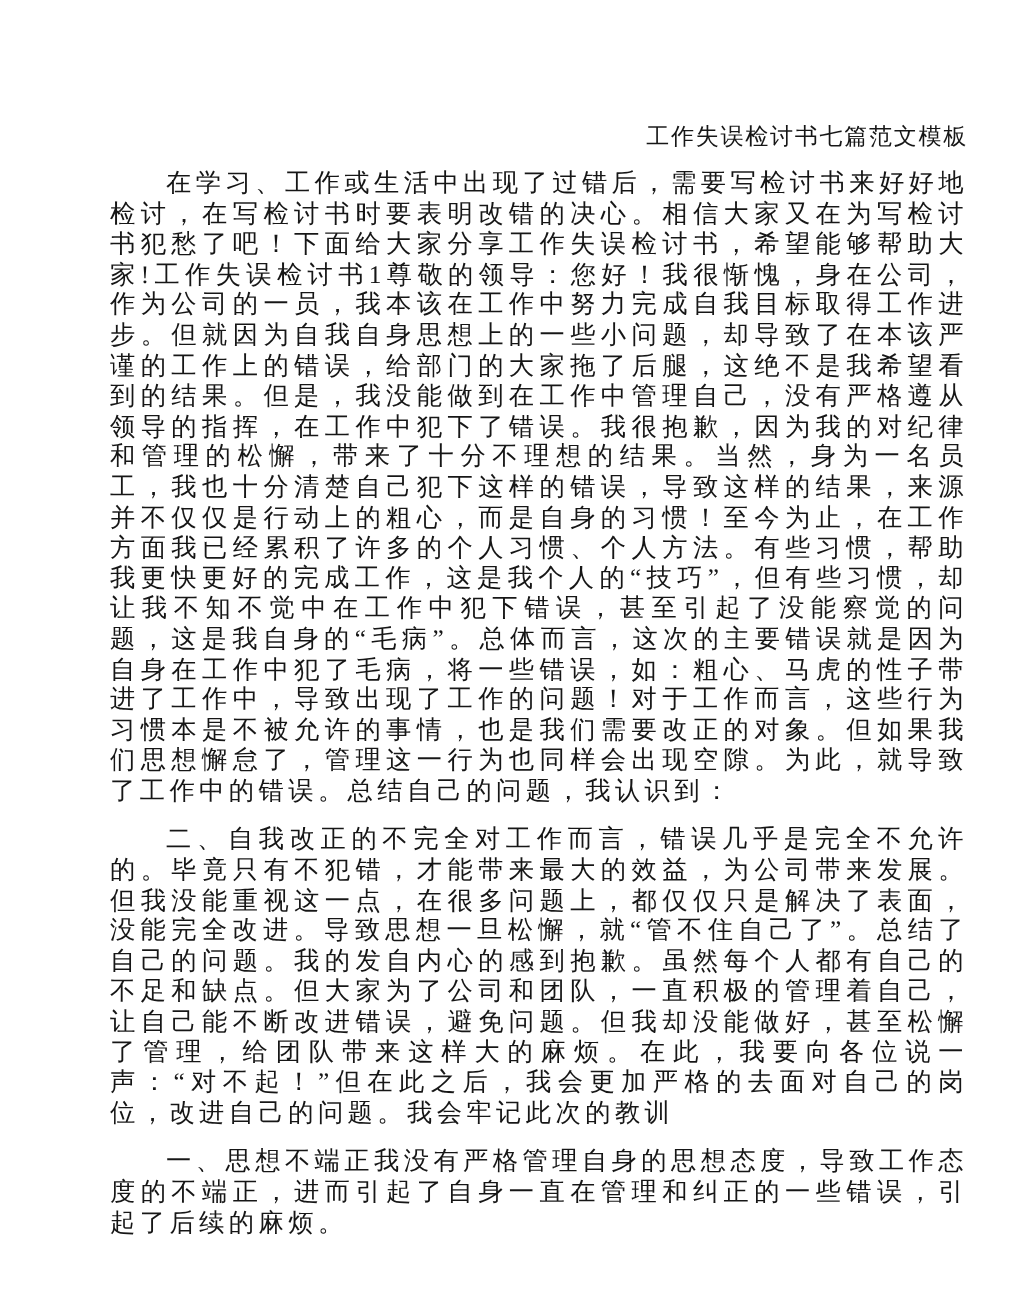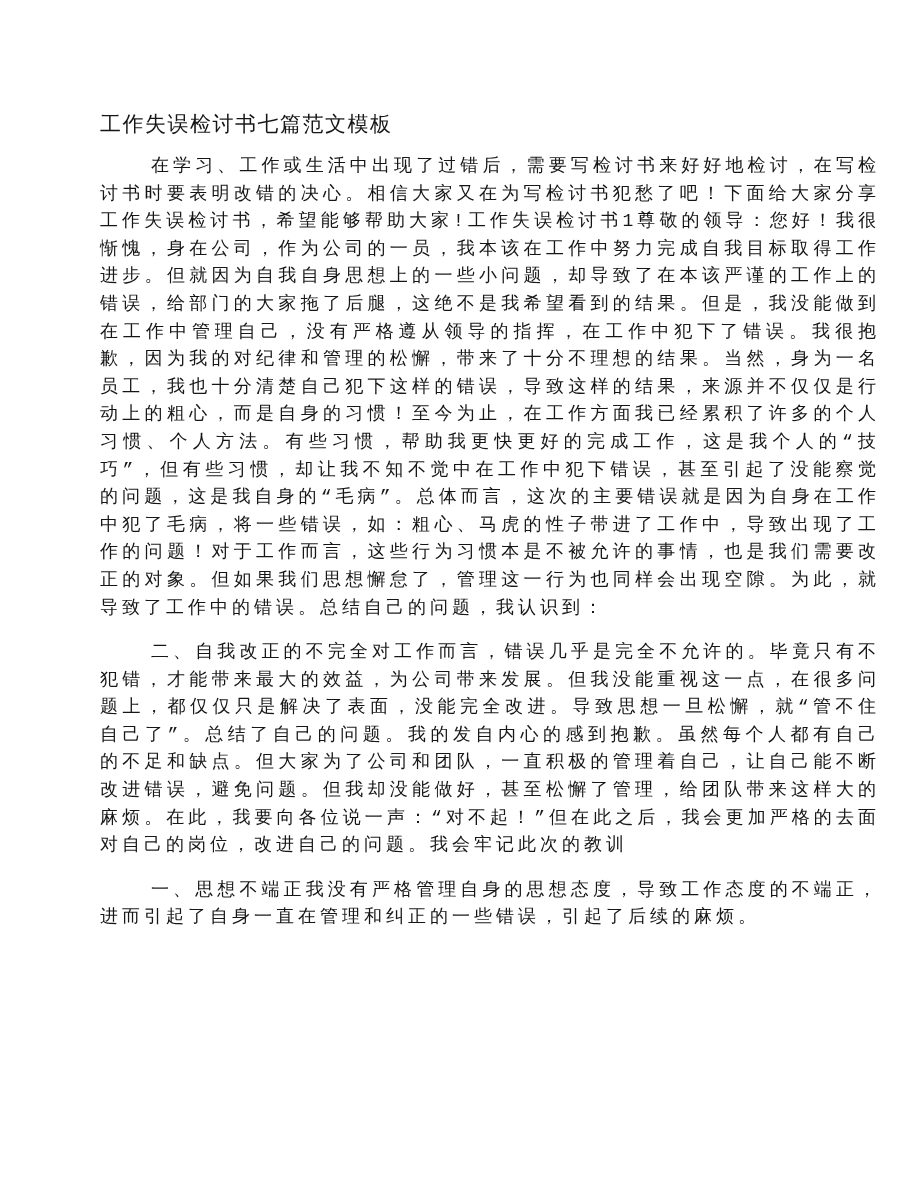--- a/index.html
+++ b/index.html
@@ -19,32 +19,31 @@
     height: 1191px;
     padding: 111px 40px 0 100px;
     background: #ffffff;
     color: #161616;
   }
   .doc-title {
     font-size: 21px;
     line-height: 27px;
     font-weight: normal;
     letter-spacing: 1.5px;
-    text-align: left;
+    text-align: right;
     margin: 0 0 15px 0;
   }
   .doc-paragraph {
-    font-size: 18px;
+    font-size: 23px;
     line-height: 27.6px;
     letter-spacing: 4px;
     text-align: justify;
     text-indent: 51px;
     margin: 0 0 17px 0;
     word-break: break-all;
-    font-family: Liberation Mono, monospace;
   }
 </style>
 </head>
 <body>
 
 <div class="page">
   <h1 class="doc-title">工作失误检讨书七篇范文模板</h1>
 
   <p class="doc-paragraph">在学习、工作或生活中出现了过错后，需要写检讨书来好好地检讨，在写检讨书时要表明改错的决心。相信大家又在为写检讨书犯愁了吧！下面给大家分享工作失误检讨书，希望能够帮助大家!工作失误检讨书1尊敬的领导：您好！我很惭愧，身在公司，作为公司的一员，我本该在工作中努力完成自我目标取得工作进步。但就因为自我自身思想上的一些小问题，却导致了在本该严谨的工作上的错误，给部门的大家拖了后腿，这绝不是我希望看到的结果。但是，我没能做到在工作中管理自己，没有严格遵从领导的指挥，在工作中犯下了错误。我很抱歉，因为我的对纪律和管理的松懈，带来了十分不理想的结果。当然，身为一名员工，我也十分清楚自己犯下这样的错误，导致这样的结果，来源并不仅仅是行动上的粗心，而是自身的习惯！至今为止，在工作方面我已经累积了许多的个人习惯、个人方法。有些习惯，帮助我更快更好的完成工作，这是我个人的“技巧”，但有些习惯，却让我不知不觉中在工作中犯下错误，甚至引起了没能察觉的问题，这是我自身的“毛病”。总体而言，这次的主要错误就是因为自身在工作中犯了毛病，将一些错误，如：粗心、马虎的性子带进了工作中，导致出现了工作的问题！对于工作而言，这些行为习惯本是不被允许的事情，也是我们需要改正的对象。但如果我们思想懈怠了，管理这一行为也同样会出现空隙。为此，就导致了工作中的错误。总结自己的问题，我认识到：</p>
 

